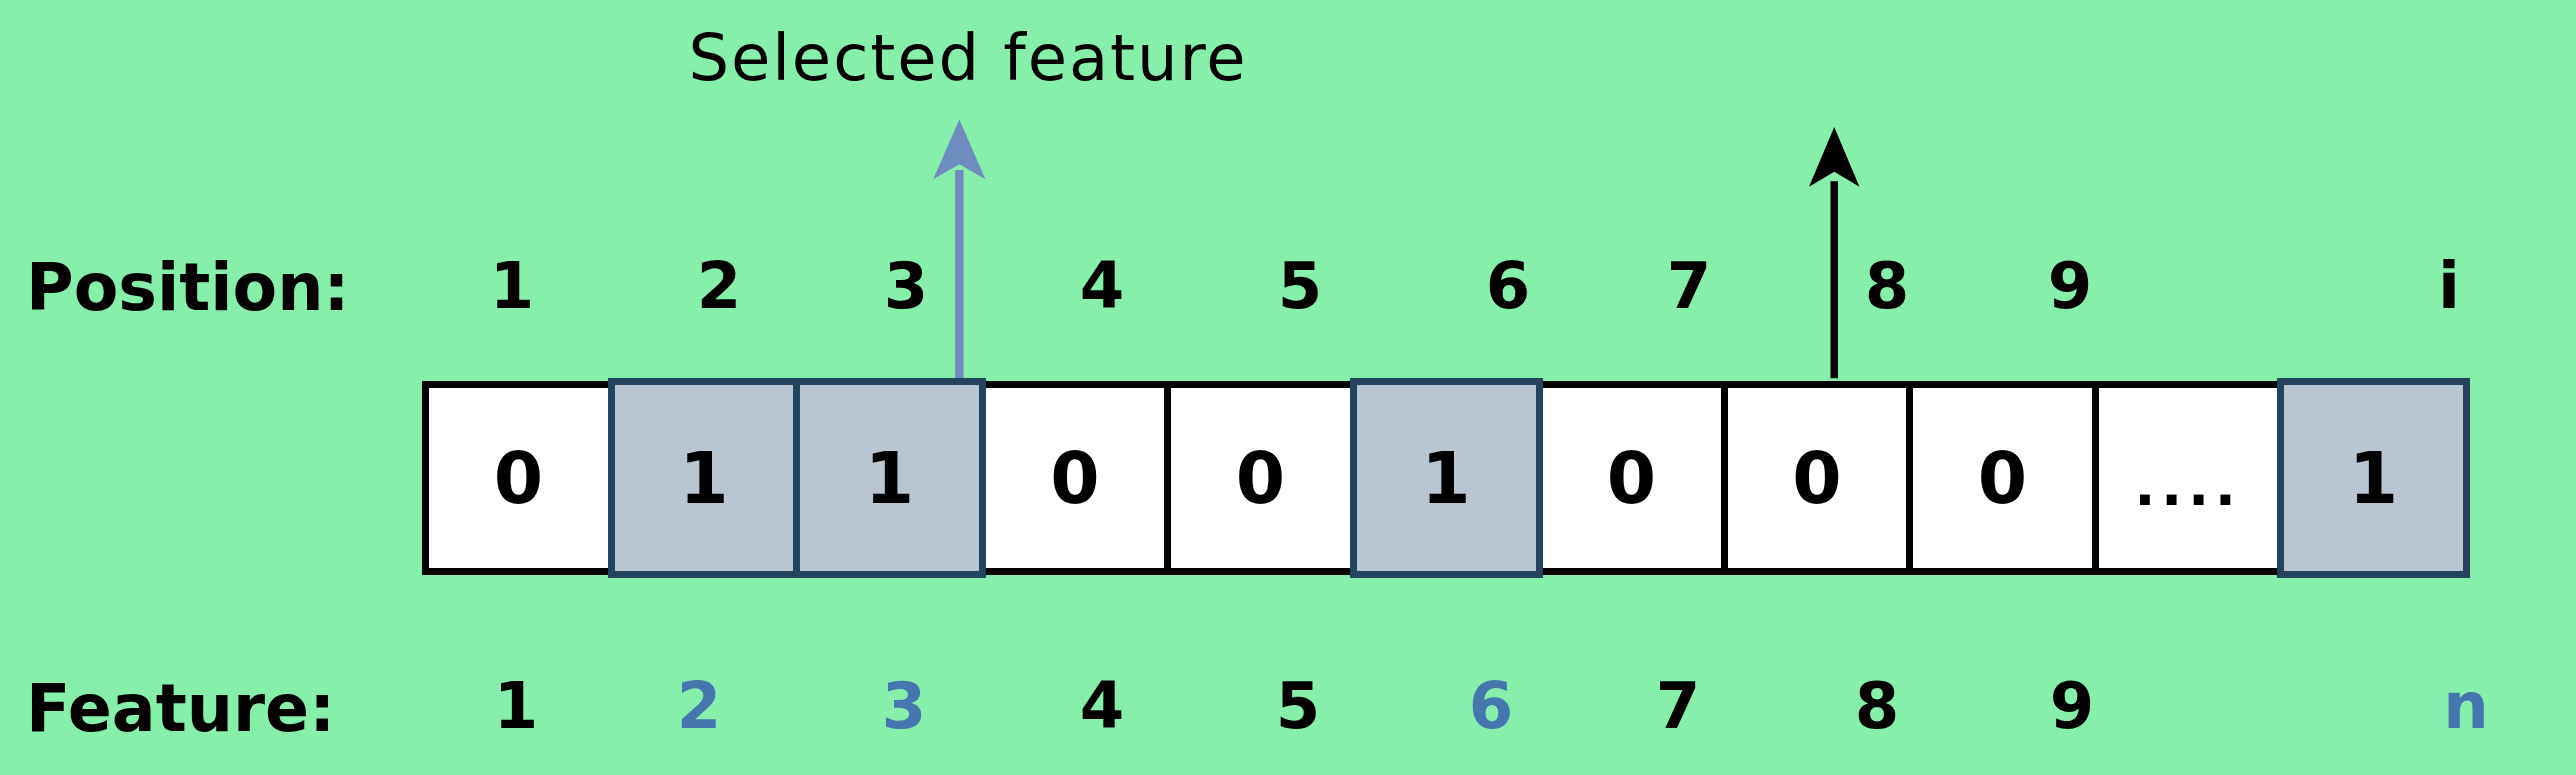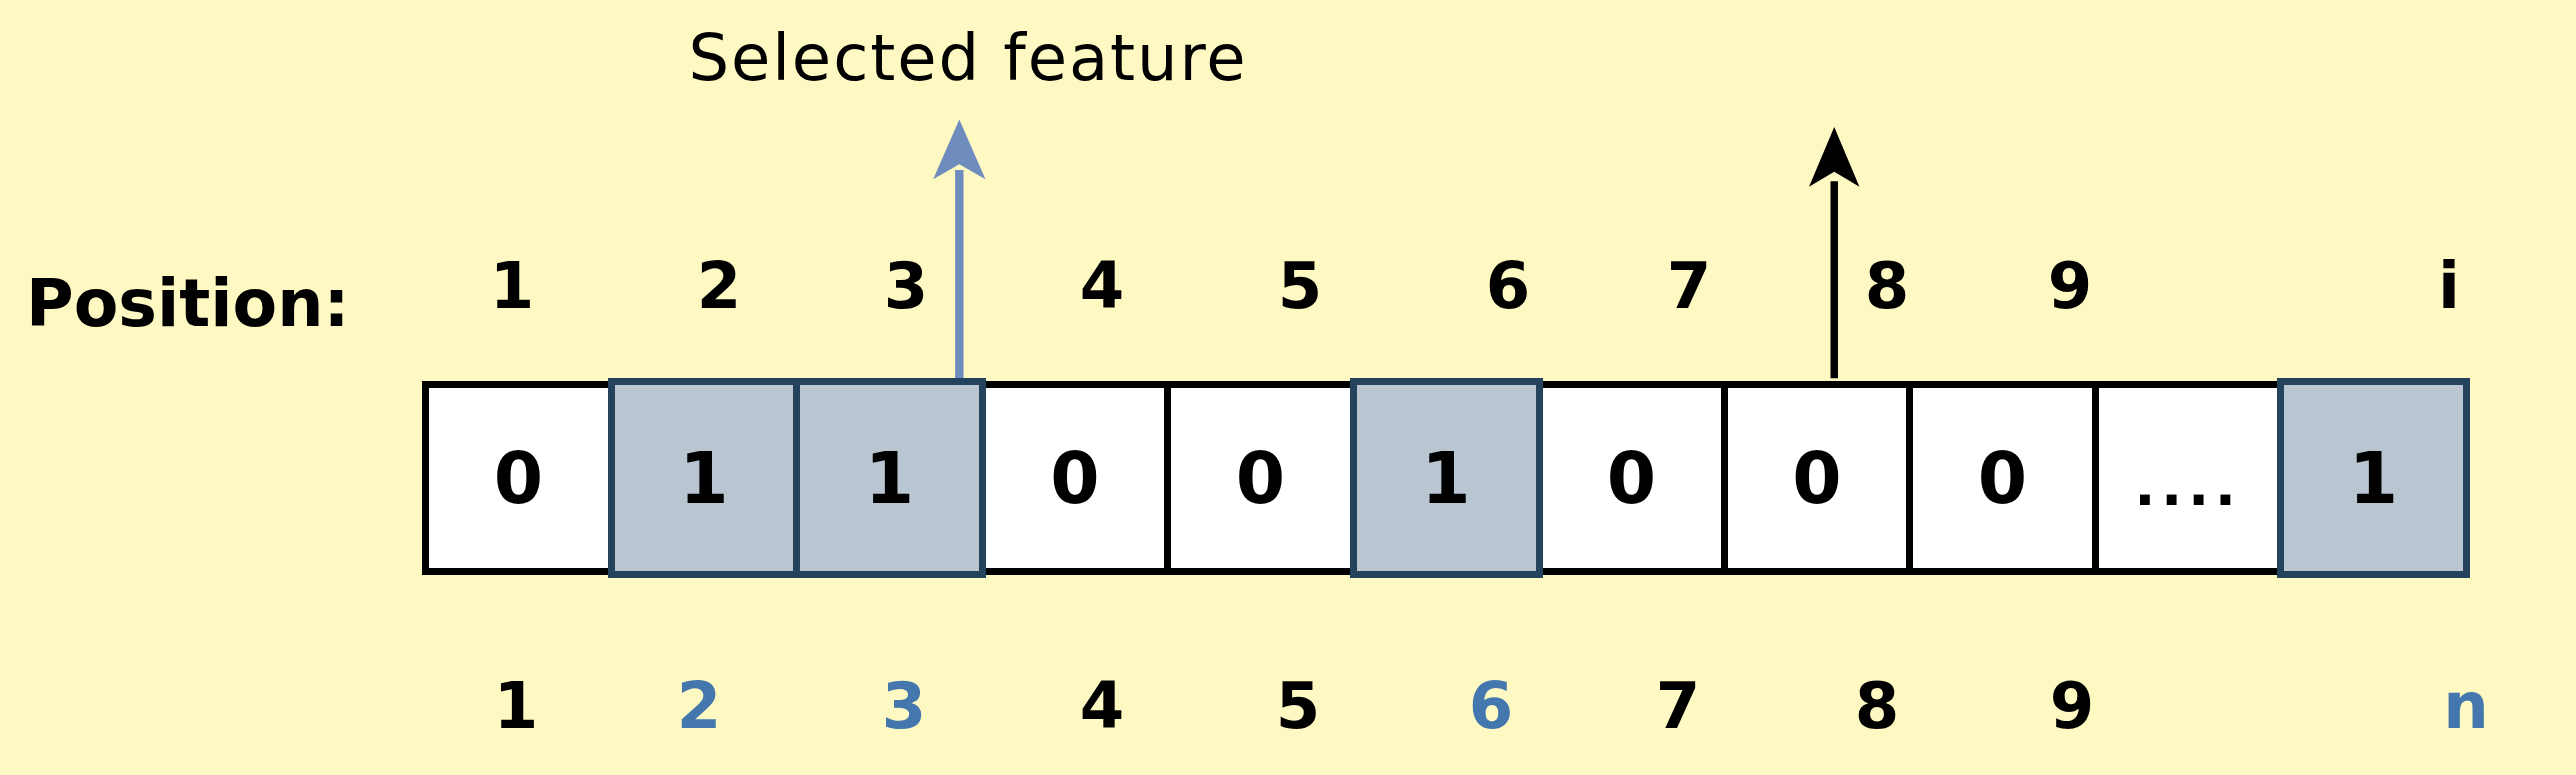--- a/index.html
+++ b/index.html
@@ -1,20 +1,20 @@
 <!DOCTYPE html>
 <html style="font-size:15px"><head>
 <meta charset="utf-8">
 <style>
   html, body { margin: 0; padding: 0; background: #ffffff; }
   .canvas {
     position: relative;
     width: 2576px;
     height: 775px;
-    background: #fef9c3;
+    background: #86efac;
     font-family: "DejaVu Sans", sans-serif;
     color: #000000;
     overflow: hidden;
   }
   .title {
     position: absolute;
     top: 20.5px;
     transform: translateX(-50%);
     font-size: 64px;
     font-weight: 400;
@@ -31,21 +31,21 @@
     pointer-events: none;
   }
 
   .rowlabel {
     position: absolute;
     left: 26px;
     font-size: 65px;
     font-weight: 700;
     white-space: nowrap;
   }
-  .pos-label  { top: 266px; text-align: center; }
+  .pos-label  { top: 250px; text-align: center; }
   .feat-label { top: 671px; }
 
   .num {
     position: absolute;
     transform: translateX(-50%);
     font-size: 64px;
     font-weight: 700;
     line-height: 1;
     white-space: nowrap;
   }
@@ -100,20 +100,21 @@
       <line x1="1027" y1="406" x2="1027" y2="182" stroke="#6e8dbe" stroke-width="9"></line>
       <path d="M1027 128 L1055 192 L1027 176 L999 192 Z" fill="#6e8dbe"></path>
     </g>
     <g>
       <line x1="1964" y1="405" x2="1964" y2="194" stroke="#000000" stroke-width="8"></line>
       <path d="M1964 136 L1991 200 L1964 184 L1937 200 Z" fill="#000000"></path>
     </g>
   </svg>
 
   <div class="rowlabel pos-label">Position:</div>
+  <div class="rowlabel feat-label">Feature:</div>
 
   <span class="num posnum" style="left:512px">1</span>
   <span class="num posnum" style="left:719px">2</span>
   <span class="num posnum" style="left:906px">3</span>
   <span class="num posnum" style="left:1102px">4</span>
   <span class="num posnum" style="left:1300px">5</span>
   <span class="num posnum" style="left:1508px">6</span>
   <span class="num posnum" style="left:1689px">7</span>
   <span class="num posnum" style="left:1887px">8</span>
   <span class="num posnum" style="left:2070px">9</span>

